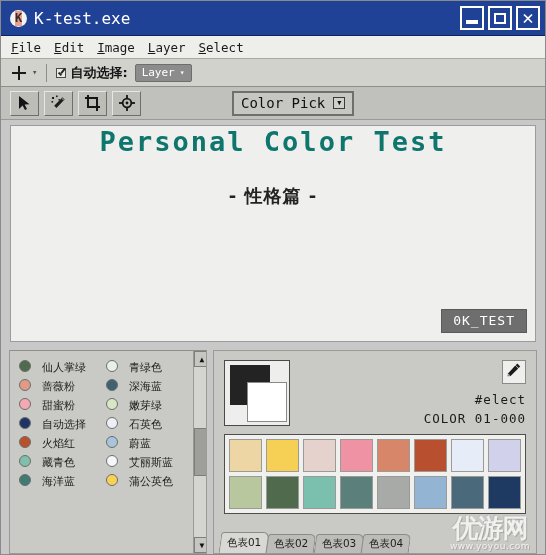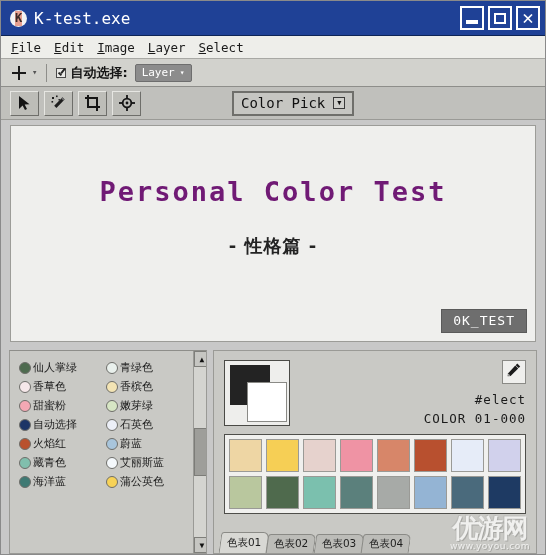--- a/index.html
+++ b/index.html
@@ -162,23 +162,22 @@
     margin:5px 9px 0 9px;
     height:217px;
     background:#efefed;
     border:1px solid #9c9c98;
     position:relative;
   }
   .canvas-title {
     text-align:center;
     font-size:27px;
     letter-spacing:2px;
-    color:#701a75;
+    color:#0f766e;
     font-family:"DejaVu Sans Mono", monospace;
-    margin-top:50px;
     font-weight:bold;
   }
   .canvas-sub {
     text-align:center;
     font-size:13px;
     color:#2b2b2b;
     font-family:"DejaVu Sans", sans-serif;
     margin-top:17px;
   }
   .canvas-chapter {
@@ -220,21 +219,21 @@
     overflow:hidden;
   }
   .list-inner {
     flex:1 1 auto;
     padding:9px 0 0 9px;
     display:flex; flex-direction:column; gap:4px;
   }
   .list-row { display:flex; }
   .list-cell {
     width:87px;
-    display:flex; align-items:center; gap:2px;
+    display:flex; align-items:flex-start; gap:11px;
   }
   .dot {
     width:12px; height:12px; border-radius:50%;
     border:1px solid #6e6e6a;
     flex:0 0 auto;
   }
   .cell-label {
     font-size:11px; color:#1c1c1c;
     font-family:"DejaVu Sans", sans-serif;
     white-space:nowrap;
@@ -481,26 +480,26 @@
               <div class="dot" style="background: rgb(78, 107, 79);"></div>
               <div class="cell-label">仙人掌绿</div>
             </div>
             <div class="list-cell">
               <div class="dot" style="background: rgb(233, 240, 236);"></div>
               <div class="cell-label">青绿色</div>
             </div>
           </div>
           <div class="list-row">
             <div class="list-cell">
-              <div class="dot" style="background: rgb(246, 232, 234);"></div>
-              <div class="cell-label">香草色</div>
-            </div>
-            <div class="list-cell">
-              <div class="dot" style="background: rgb(243, 228, 180);"></div>
-              <div class="cell-label">香槟色</div>
+              <div class="dot" style="background: rgb(224, 154, 135);"></div>
+              <div class="cell-label">蔷薇粉</div>
+            </div>
+            <div class="list-cell">
+              <div class="dot" style="background: rgb(63, 98, 114);"></div>
+              <div class="cell-label">深海蓝</div>
             </div>
           </div>
           <div class="list-row">
             <div class="list-cell">
               <div class="dot" style="background: rgb(244, 168, 180);"></div>
               <div class="cell-label">甜蜜粉</div>
             </div>
             <div class="list-cell">
               <div class="dot" style="background: rgb(215, 230, 196);"></div>
               <div class="cell-label">嫩芽绿</div>

